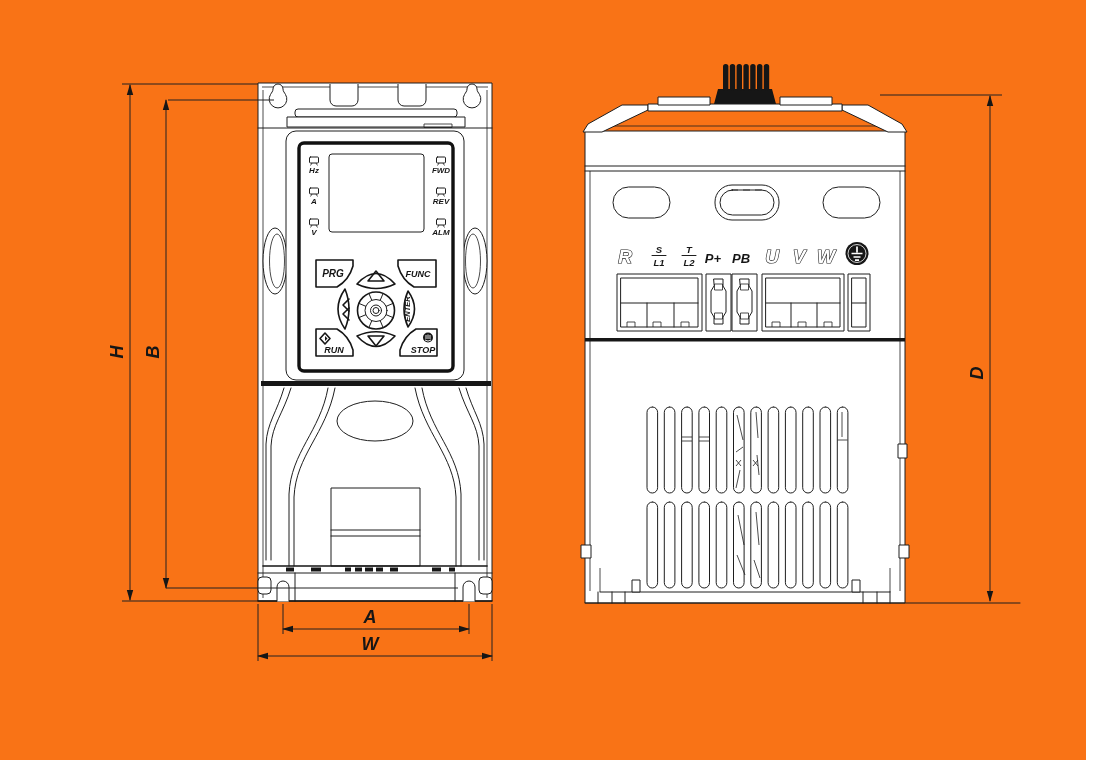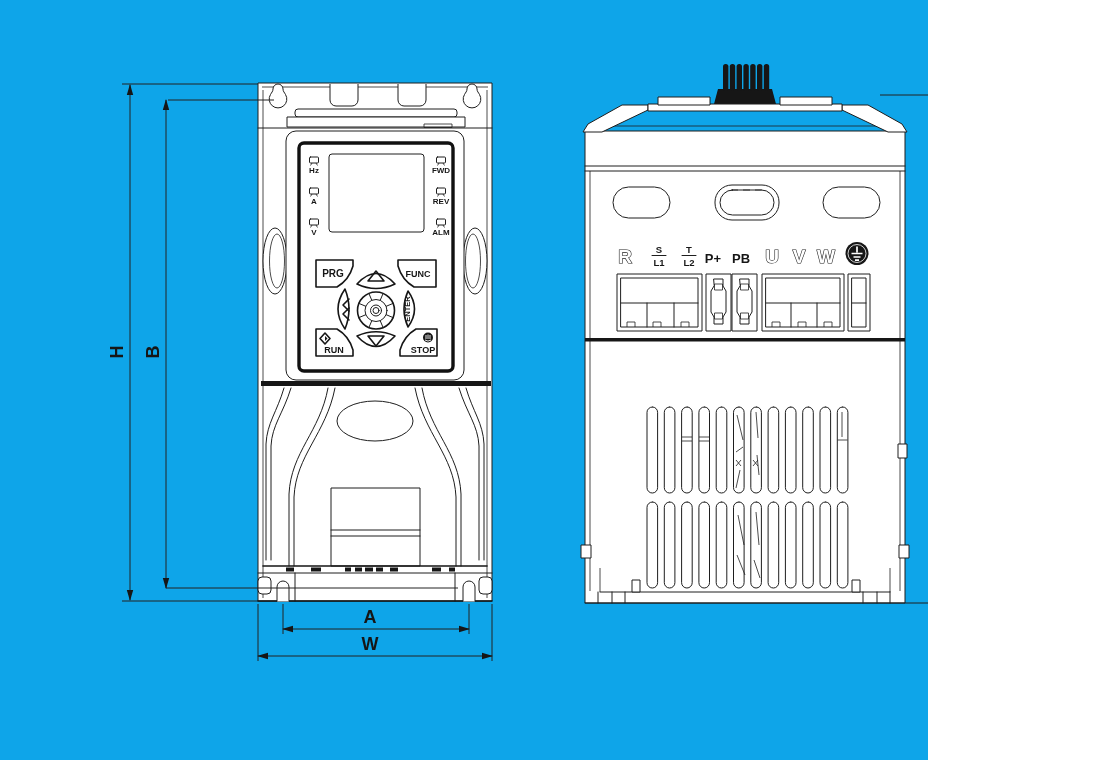--- a/index.html
+++ b/index.html
@@ -1,16 +1,16 @@
 <!DOCTYPE html>
 <html><head>
 <meta charset="utf-8">
 <style>
   html,body{margin:0;padding:0;background:#fff;}
-  .canvas{position:relative;width:928px;height:760px;background:#0ea5e9;overflow:hidden;}
+  .canvas{position:relative;width:1086px;height:760px;background:#f97316;overflow:hidden;font-style:italic;}
   svg{display:block;}
   .s  {fill:none;stroke:#1e1e1e;stroke-width:1;stroke-linejoin:round;stroke-linecap:round;}
   .s08{fill:none;stroke:#1e1e1e;stroke-width:.8;stroke-linejoin:round;}
   .s2 {fill:none;stroke:#161616;stroke-width:1.6;stroke-linejoin:round;stroke-linecap:round;}
   .s3 {fill:none;stroke:#111;stroke-width:3.4;}
   .sw {fill:#fff;stroke:#1e1e1e;stroke-width:1;stroke-linejoin:round;}
   .sw2{fill:#fff;stroke:#161616;stroke-width:1.6;stroke-linejoin:round;}
   .fb {fill:#161616;stroke:none;}
   .dimln{stroke:#222;stroke-width:1;fill:none;}
   text{font-family:"Liberation Sans","DejaVu Sans",sans-serif;fill:#161616;}

